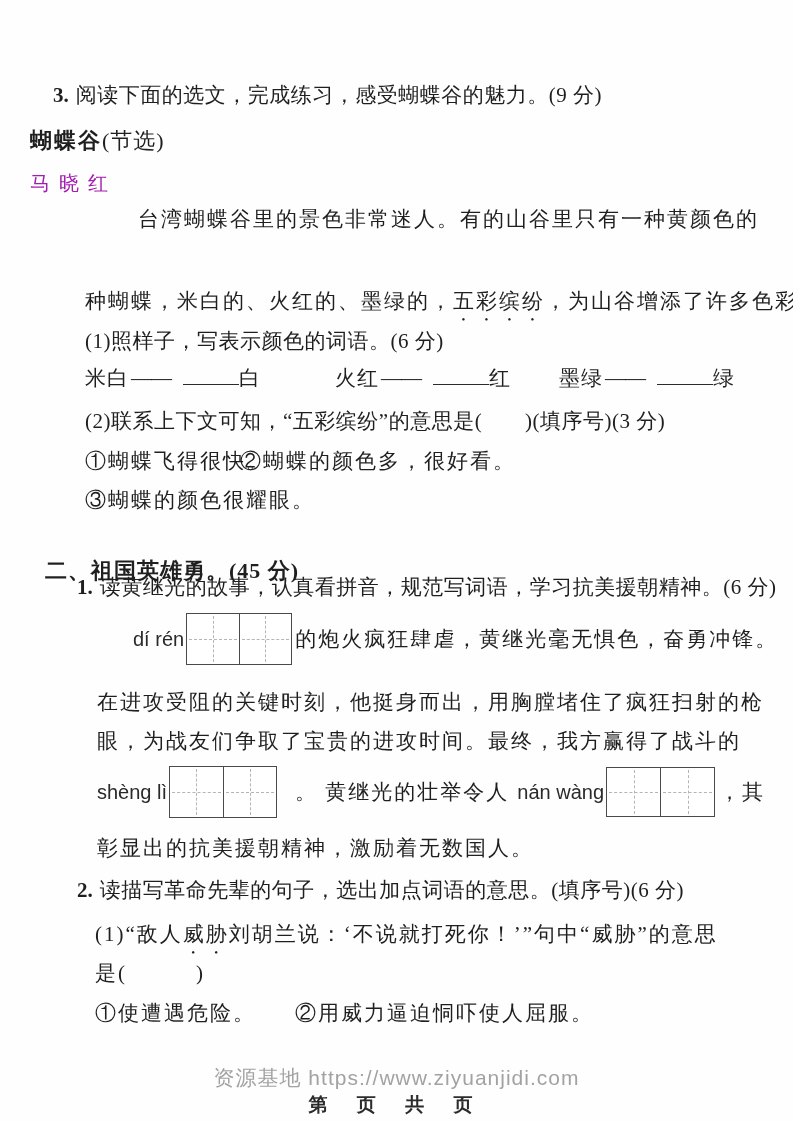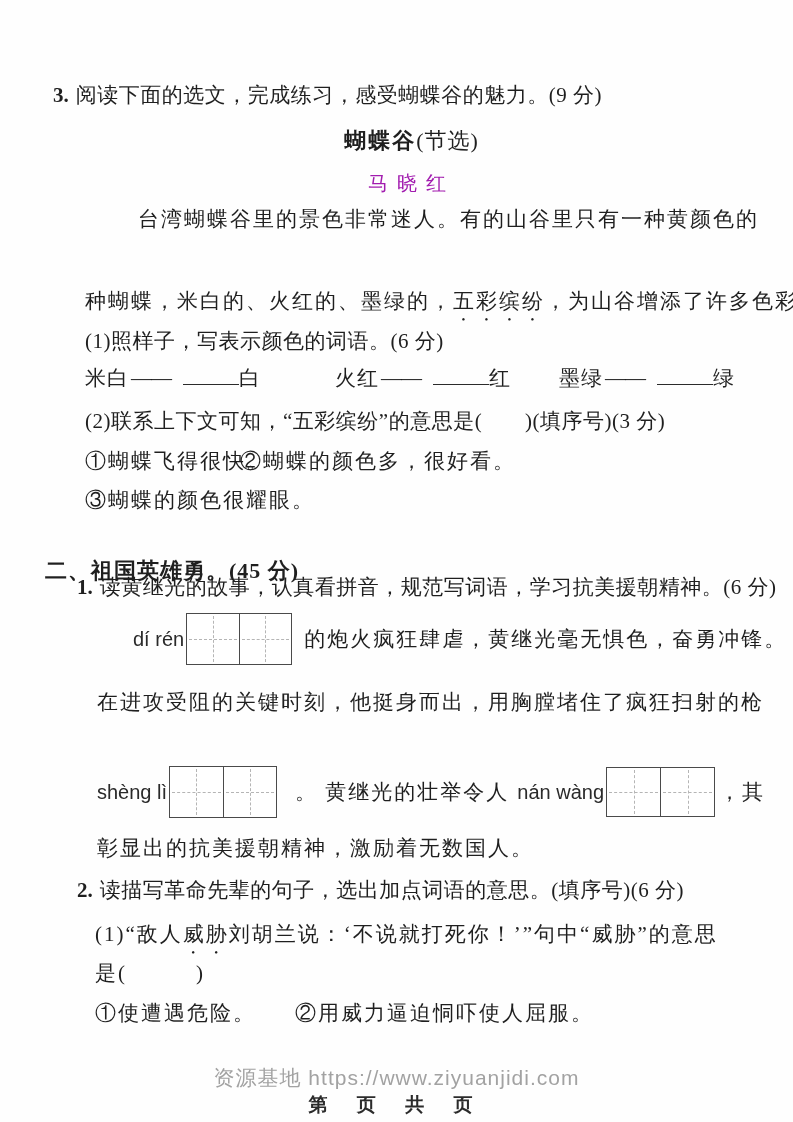--- a/index.html
+++ b/index.html
@@ -4,21 +4,21 @@
 <style>
   html,body{margin:0;padding:0;background:#ffffff;}
   #page{position:relative;width:793px;height:1122px;background:#fefefe;overflow:hidden;
         font-family:"Liberation Serif", serif;color:#1f1f1f;}
   .line{position:absolute;white-space:nowrap;font-size:21px;line-height:1;}
   .kai{letter-spacing:2px;}
   .stem{letter-spacing:0.5px;}
   .bold{font-weight:bold;}
   .heiti{font-family:Liberation Serif, serif;font-weight:bold;letter-spacing:1px;margin-top:28px;}
   .pinyin{font-family:"Liberation Sans", sans-serif;font-size:20px;letter-spacing:0;color:#2a2a2a;}
-  .centered{position:absolute;left:30px;right:0;text-align:center;white-space:nowrap;}
+  .centered{position:absolute;left:30px;right:0;white-space:nowrap;}
   .emph{-webkit-text-emphasis:filled dot;-webkit-text-emphasis-position:under right;
         text-emphasis:filled dot;text-emphasis-position:under right;}
   .flexrow{display:flex;align-items:center;}
   
   .wbox{display:flex;box-sizing:border-box;border:1.5px solid #4a4a4a;background:#fff;flex:none;}
   .wcell{flex:1;position:relative;border-right:1.5px solid #4a4a4a;}
   .wcell:last-child{border-right:none;}
   .wcell::before{content:"";position:absolute;left:50%;top:2px;bottom:2px;width:0;border-left:1px dashed #b5b5b5;}
   .wcell::after{content:"";position:absolute;top:50%;left:2px;right:2px;height:0;border-top:1px dashed #b5b5b5;}
   .blank{display:inline-block;width:56px;height:2px;border-bottom:1.6px solid #2b2b2b;
@@ -74,24 +74,25 @@
     <span class="bold">1.</span>
       <span class="stem">读黄继光的故事，认真看拼音，规范写词语，学习抗美援朝精神。(6 分)</span>
   </div>
 
   <div class="flexrow" style="position:absolute;left:133px;top:613px;height:52px">
     <span class="pinyin">dí rén</span>
     <div class="wbox" style="width:106px;height:52px;margin-left:2px">
       <div class="wcell"></div>
       <div class="wcell"></div>
     </div>
-    <span class="kai" style="font-size:21px;margin-left:12px">的炮火疯狂肆虐，黄继光毫无惧色，奋勇冲锋。</span>
+    <span class="kai" style="font-size:21px;margin-left:3px">的炮火疯狂肆虐，黄继光毫无惧色，奋勇冲锋。</span>
   </div>
 
   <div class="line kai" style="left:97px;top:692px">在进攻受阻的关键时刻，他挺身而出，用胸膛堵住了疯狂扫射的枪</div>
+  <div class="line kai" style="left:97px;top:731px">眼，为战友们争取了宝贵的进攻时间。最终，我方赢得了战斗的</div>
 
   <div class="flexrow" style="position:absolute;left:97px;top:766px;height:52px">
     <span class="pinyin">shèng lì</span>
     <div class="wbox" style="width:108px;height:52px;margin-left:2px">
       <div class="wcell"></div>
       <div class="wcell"></div>
     </div>
     <span class="kai" style="font-size:21px;margin-left:18px">。 黄继光的壮举令人</span>
     <span class="pinyin" style="margin-left:8px">nán wàng</span>
     <div class="wbox" style="width:109px;height:50px;margin-left:2px">

